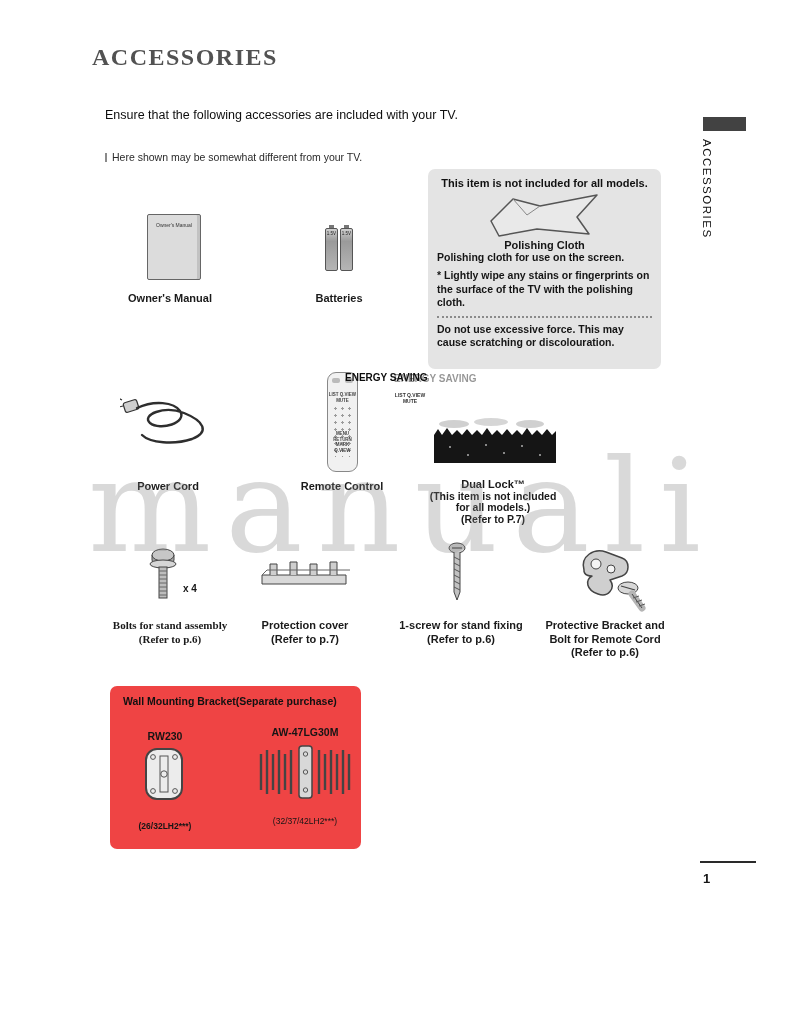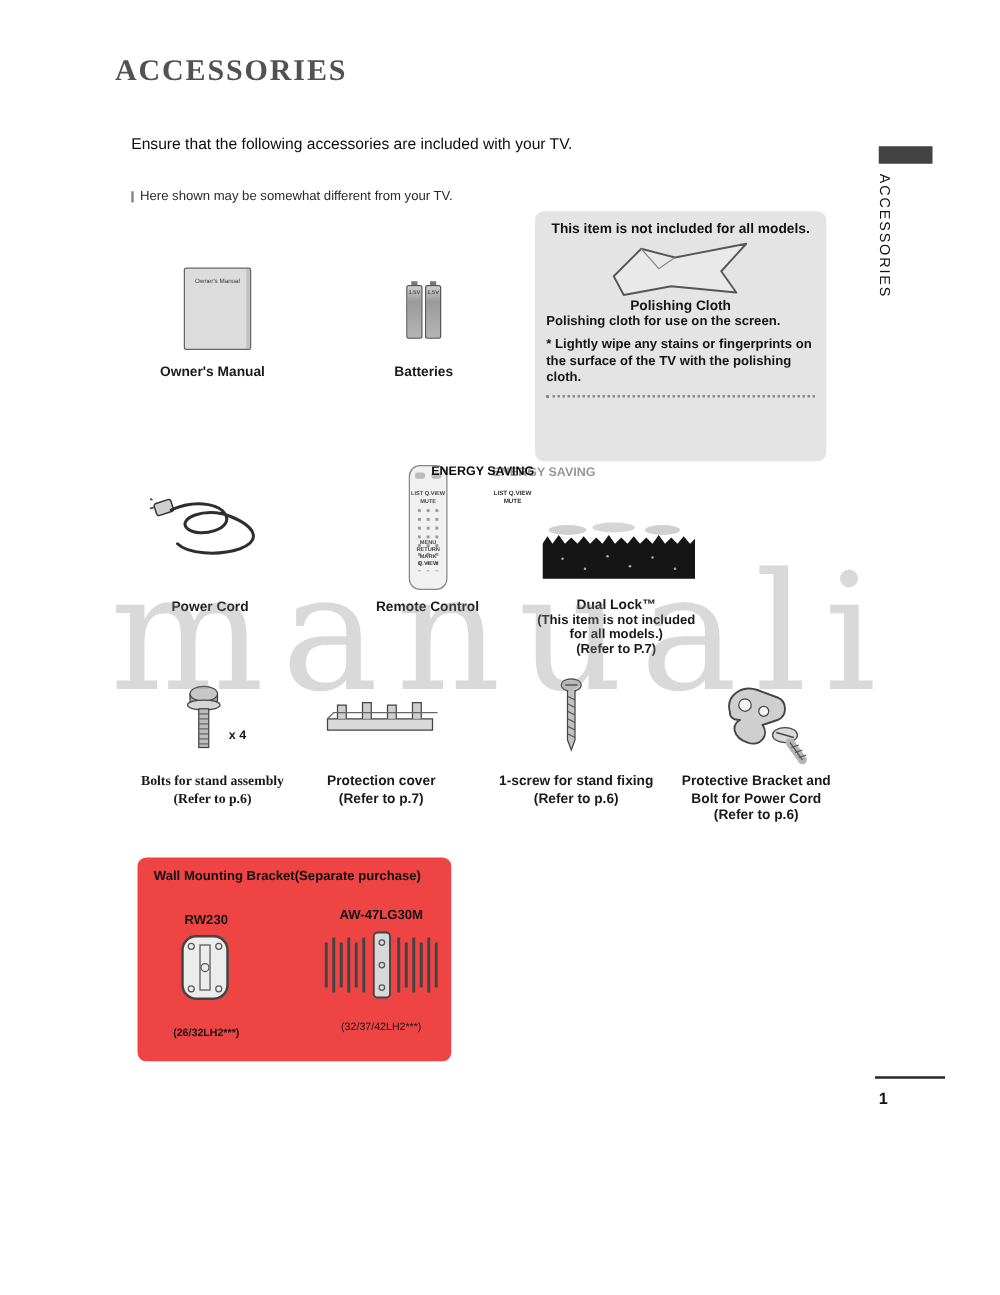--- a/index.html
+++ b/index.html
@@ -127,20 +127,21 @@
   <div class="polish-box">
     <div class="polish-header">This item is not included for all models.</div>
     <svg class="cloth-svg" width="120" height="48" viewBox="0 0 120 48">
       <polygon points="6,30 28,8 55,15 112,4 92,26 104,43 52,38 14,45" fill="#e9e9e9" stroke="#555" stroke-width="1.5" stroke-linejoin="round"></polygon>
       <path d="M28,8 L42,24 L55,15" fill="none" stroke="#888" stroke-width="1"></path>
     </svg>
     <div class="polish-name">Polishing Cloth</div>
     <div class="polish-caption">Polishing cloth for use on the screen.</div>
     <div class="polish-tip">* Lightly wipe any stains or fingerprints on the surface of the TV with the polishing cloth.</div>
     <div class="polish-divider"></div>
+    <div class="polish-warning">Do not use excessive force. This may cause scratching or discolouration.</div>
   </div>
 
   <div class="manual-img">
     <div class="manual-cover-text">Owner's Manual</div>
   </div>
   <div class="caption" id="cap-owners">
     <div>Owner's Manual</div>
   </div>
 
   <div class="battery" id="battery-1">
@@ -251,21 +252,21 @@
     <circle cx="26" cy="20" r="5" fill="#f4f4f4" stroke="#444"></circle>
     <circle cx="41" cy="25" r="4" fill="#f4f4f4" stroke="#444"></circle>
     <ellipse cx="58" cy="44" rx="10" ry="6" fill="#d8d8d8" stroke="#444"></ellipse>
     <path d="M51,42 l14,4" stroke="#444" stroke-width="1.2"></path>
     <path d="M62,50 l10,14" stroke="#b5b5b5" stroke-width="7" stroke-linecap="round"></path>
     <path d="M62,50 l10,14" fill="none" stroke="#444" stroke-width="1"></path>
     <path d="M63,54 l6,-2 M66,58 l6,-2 M69,62 l6,-2" stroke="#555" stroke-width="1"></path>
   </svg>
   <div class="caption" id="cap-bracket">
     <div>Protective Bracket and</div>
-    <div>Bolt for Power Cord</div>
+    <div>Bolt for Remote Cord</div>
     <div>(Refer to p.6)</div>
   </div>
 
   <div class="wall-box">
     <div class="wall-title">Wall Mounting Bracket(Separate purchase)</div>
     <div class="wall-model-1">RW230</div>
     <div class="wall-model-2">AW-47LG30M</div>
     <svg class="rw-svg" width="48" height="58" viewBox="0 0 48 58">
       <rect x="6" y="4" width="36" height="50" rx="11" fill="#ececec" stroke="#444" stroke-width="2"></rect>
       <rect x="20" y="11" width="8" height="36" fill="none" stroke="#555"></rect>

